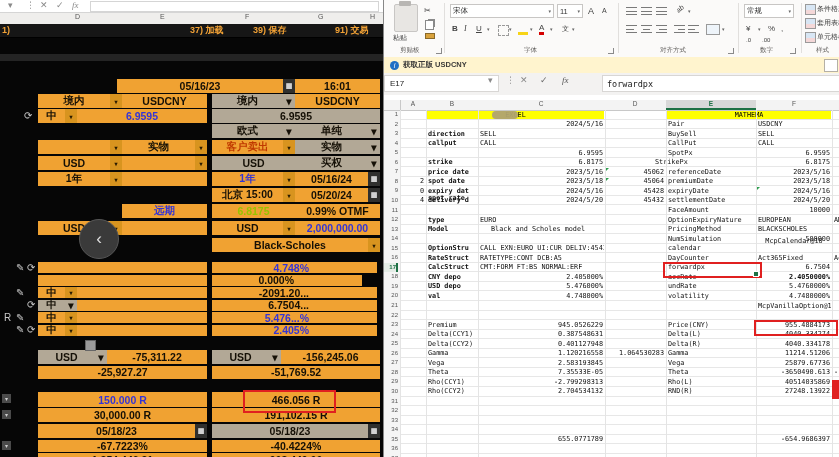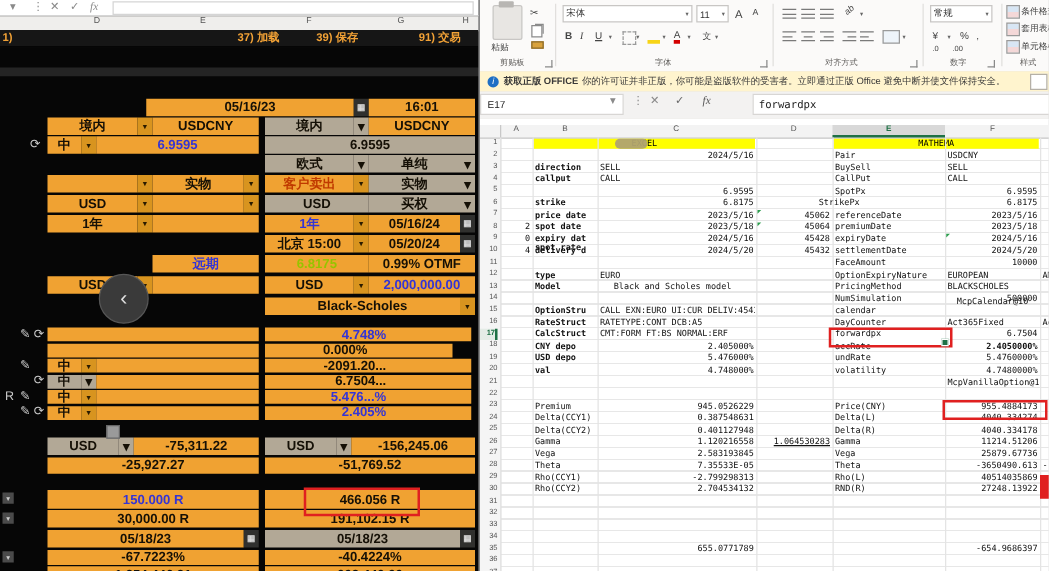--- a/index.html
+++ b/index.html
@@ -323,22 +323,21 @@
     <div class="mini" style="left:433px;top:4px;font-size:7px;white-space:nowrap">条件格式</div>
     <div class="sicon" style="left:421px;top:18px"></div>
     <div class="mini" style="left:433px;top:18px;font-size:7px;white-space:nowrap">套用表格</div>
     <div class="sicon" style="left:421px;top:32px"></div>
     <div class="mini" style="left:433px;top:32px;font-size:7px;white-space:nowrap">单元格样</div>
     <div class="grp-label" style="left:432px">样式</div>
   </div>
 
   <div id="notice">
     <span id="notice-icon">i</span>
-    <b>获取正版 OFFICE</b>
-    <span>你的许可证并非正版，你可能是盗版软件的受害者。立即通过正版 Office 避免中断并使文件保持安全。</span>
+    <b>获取正版 USDCNY</b>
     <span id="notice-btn"></span>
   </div>
 
   <div id="fbar">
     <div id="namebox">E17</div>
     <span class="fbtn" style="left:104px">▾</span>
     <span class="fbtn" style="left:122px">⋮</span>
     <span class="fbtn" style="left:136px">✕</span>
     <span class="fbtn" style="left:156px;color:#6a6a6a">✓</span>
     <span class="fbtn" style="left:178px;font-style:italic;font-family:'Liberation Serif',serif;color:#555">fx</span>
@@ -485,21 +484,21 @@
         <div class="xc" style="left: 43px; top: 235.15px; width: 50px; height: 8.5px;">Delta(CCY1)</div>
         <div class="xc xr" style="left: 95px; top: 235.15px; width: 125px; height: 8.5px;">0.387548631</div>
         <div class="xc" style="left: 283px; top: 235.15px; width: 88px; height: 8.5px;">Delta(L)</div>
         <div class="xc xr" style="left: 373px; top: 235.15px; width: 74px; height: 8.5px;">4040.334274</div>
         <div class="xc" style="left: 43px; top: 244.7px; width: 50px; height: 8.5px;">Delta(CCY2)</div>
         <div class="xc xr" style="left: 95px; top: 244.7px; width: 125px; height: 8.5px;">0.401127948</div>
         <div class="xc" style="left: 283px; top: 244.7px; width: 88px; height: 8.5px;">Delta(R)</div>
         <div class="xc xr" style="left: 373px; top: 244.7px; width: 74px; height: 8.5px;">4040.334178</div>
         <div class="xc" style="left: 43px; top: 254.25px; width: 50px; height: 8.5px;">Gamma</div>
         <div class="xc xr" style="left: 95px; top: 254.25px; width: 125px; height: 8.5px;">1.120216558</div>
-        <div class="xc xr" style="left: 222px; top: 254.25px; width: 59px; height: 8.5px; text-decoration: underline;">1.064530283</div>
+        <div class="xc xr" style="left: 222px; top: 254.25px; width: 59px; height: 8.5px;">1.064530283</div>
         <div class="xc" style="left: 283px; top: 254.25px; width: 88px; height: 8.5px;">Gamma</div>
         <div class="xc xr" style="left: 373px; top: 254.25px; width: 74px; height: 8.5px;">11214.51206</div>
         <div class="xc" style="left: 43px; top: 263.8px; width: 50px; height: 8.5px;">Vega</div>
         <div class="xc xr" style="left: 95px; top: 263.8px; width: 125px; height: 8.5px;">2.583193845</div>
         <div class="xc" style="left: 283px; top: 263.8px; width: 88px; height: 8.5px;">Vega</div>
         <div class="xc xr" style="left: 373px; top: 263.8px; width: 74px; height: 8.5px;">25879.67736</div>
         <div class="xc" style="left: 43px; top: 273.35px; width: 50px; height: 8.5px;">Theta</div>
         <div class="xc xr" style="left: 95px; top: 273.35px; width: 125px; height: 8.5px;">7.35533E-05</div>
         <div class="xc" style="left: 283px; top: 273.35px; width: 88px; height: 8.5px;">Theta</div>
         <div class="xc xr" style="left: 373px; top: 273.35px; width: 74px; height: 8.5px;">-3650490.613</div>

